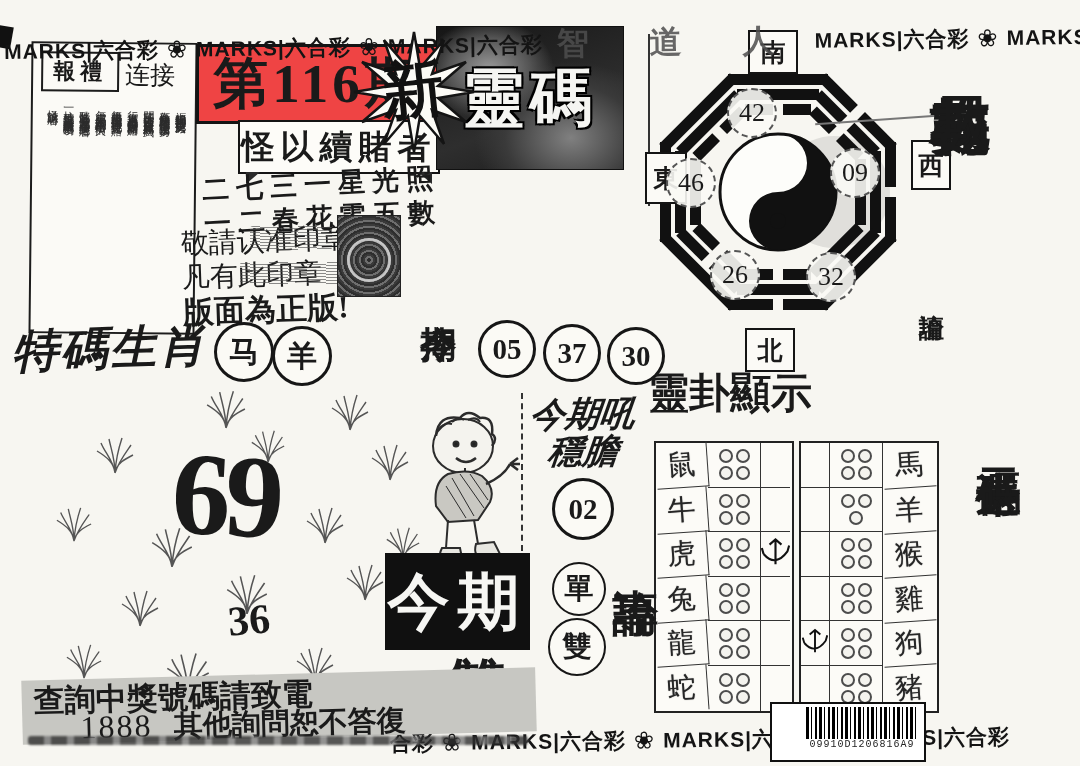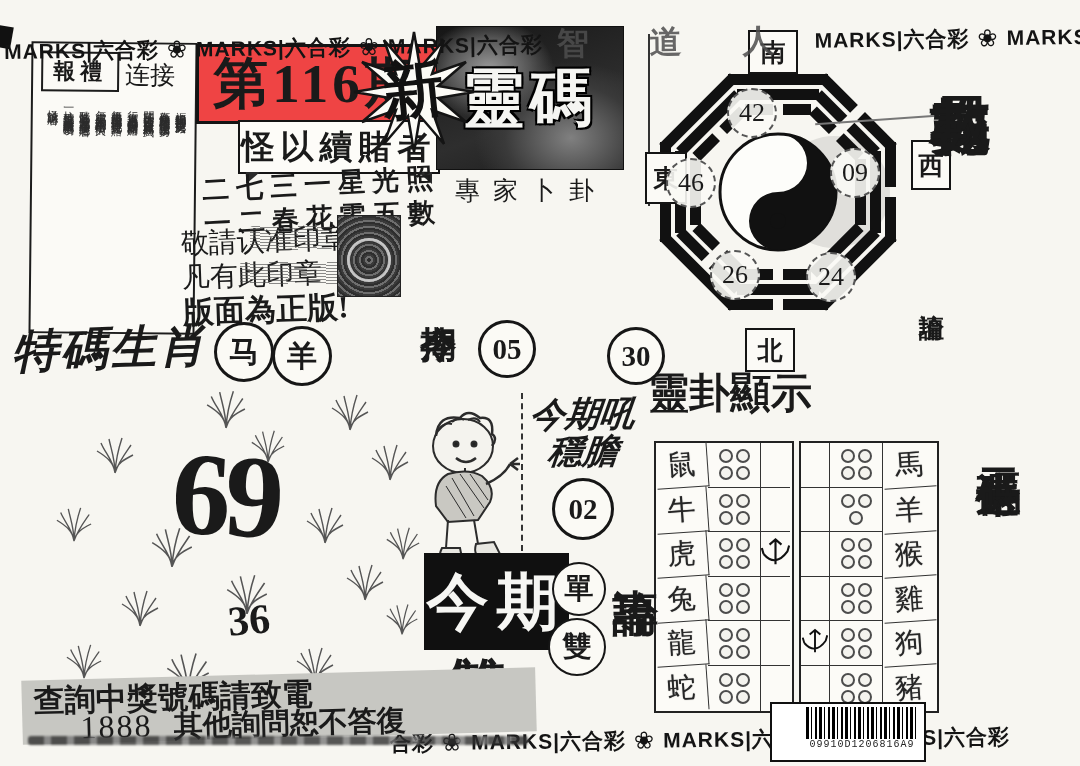--- a/index.html
+++ b/index.html
@@ -129,23 +129,23 @@
 
   <div class="abs" style="left:182px;top:224px;font-size:28px;line-height:1.2;transform:rotate(-2deg);">
     <div>敬請认准印章</div>
     <div>凡有此印章</div>
     <div style="font-size:31px;font-weight:bold;">版面為正版!</div>
   </div>
   <div class="abs scribble" style="left:250px;top:226px;width:82px;height:24px;"></div>
   <div class="abs scribble" style="left:240px;top:262px;width:112px;height:22px;"></div>
   <div class="abs seal" style="left:337px;top:215px;width:62px;height:80px;"></div>
 
-  <div class="abs" style="left:455px;top:174px;font-size:25px;letter-spacing:13px;white-space:nowrap;">專家卜卦</div>
   <div class="abs vtxt" style="left:417px;top:298px;font-size:36px;height:150px;line-height:1.15;font-weight:bold;">今期捧</div>
   <div class="abs ncircle" style="left:478px;top:320px;width:52px;height:52px;font-size:29px;">05</div>
+  <div class="abs ncircle" style="left:543px;top:324px;width:52px;height:52px;font-size:29px;">37</div>
   <div class="abs ncircle" style="left:607px;top:327px;width:52px;height:52px;font-size:29px;">30</div>
 
   <div class="abs" style="left:12px;top:318px;font-size:46px;font-weight:bold;font-style:italic;letter-spacing:3px;transform:rotate(-2deg);white-space:nowrap;">特碼生肖</div>
   <div class="abs ncircle" style="left:214px;top:322px;width:54px;height:54px;font-size:30px;">马</div>
   <div class="abs ncircle" style="left:272px;top:326px;width:54px;height:54px;font-size:30px;">羊</div>
 
   <svg class="abs tuft" style="left:205px;top:388px;" width="42" height="42" viewBox="0 0 40 40">
       <path d="M20 38C18 25 10 18 6 8M20 38C20 24 16 14 14 4M20 38C21 22 24 12 27 3M20 38C24 26 32 16 36 10M20 38C19 28 12 22 2 16M20 38C22 28 30 24 38 20"></path>
     </svg>
   <svg class="abs tuft" style="left:330px;top:392px;" width="40" height="40" viewBox="0 0 40 40">
@@ -262,21 +262,21 @@
     <circle cx="126" cy="201" r="8" fill="#111"></circle>
   </svg>
   <div class="abs dirbox" style="left:748px;top:30px;width:46px;height:40px;">南</div>
   <div class="abs dirbox" style="left:745px;top:328px;width:46px;height:40px;">北</div>
   <div class="abs dirbox" style="left:645px;top:152px;width:38px;height:48px;">東</div>
   <div class="abs dirbox" style="left:911px;top:140px;width:36px;height:46px;">西</div>
   <div class="abs dcircle" style="left:727px;top:88px;width:46px;height:46px;">42</div>
   <div class="abs dcircle" style="left:830px;top:148px;width:46px;height:46px;">09</div>
   <div class="abs dcircle" style="left:666px;top:158px;width:46px;height:46px;">46</div>
   <div class="abs dcircle" style="left:710px;top:250px;width:46px;height:46px;">26</div>
-  <div class="abs dcircle" style="left:806px;top:252px;width:46px;height:46px;">24</div>
+  <div class="abs dcircle" style="left:806px;top:252px;width:46px;height:46px;">32</div>
   <div class="abs" style="left:815px;top:118px;width:150px;height:2px;background:#777;transform:rotate(-4deg);"></div>
 
   <div class="abs brush-v" style="left:928px;top:48px;font-size:60px;height:278px;line-height:1.05;">梅花易數</div>
   <div class="abs brush-v" style="left:915px;top:294px;font-size:25px;height:64px;">論壇</div>
 
   <div class="abs" style="left:648px;top:366px;width:322px;display:flex;justify-content:space-between;font-size:41px;font-weight:800;">靈卦顯示</div>
 
   <div class="abs ztable" style="left:654px;top:441px;width:136px;height:268px;">
     <div class="zrow" style="grid-template-columns:52px 53px 29px;height:44.6px;">
       <div class="animal">鼠</div>
@@ -455,21 +455,21 @@
   </svg>
 
   <div class="abs" style="left:521px;top:393px;height:168px;border-left:2px dashed #333;"></div>
 
   <div class="abs slant" style="left:528px;top:396px;font-size:35px;">
     <div>今期吼</div>
     <div style="margin-left:22px;">穩膽</div>
   </div>
   <div class="abs ncircle" style="left:552px;top:478px;width:56px;height:56px;font-size:29px;">02</div>
 
-  <div class="abs blackbox" style="left:424px;top:553px;width:145px;height:97px;">今期</div>
+  <div class="abs blackbox" style="left:385px;top:553px;width:145px;height:97px;">今期</div>
   <div class="abs ncircle" style="left:552px;top:562px;width:50px;height:50px;font-size:29px;border-width:2.5px;">單</div>
   <div class="abs ncircle" style="left:548px;top:618px;width:54px;height:54px;font-size:29px;border-width:2.5px;">雙</div>
   <div class="abs vtxt" style="left:610px;top:552px;font-size:46px;font-weight:bold;height:140px;line-height:1.1;">專論</div>
   <div class="abs" style="left:450px;top:648px;font-size:56px;font-weight:900;">雙</div>
 
   <div class="abs" style="left:22px;top:674px;width:514px;height:64px;background:#c7c7c2;transform:rotate(-1.5deg);z-index:2;">
     <div class="abs" style="left:12px;top:0px;font-size:31px;font-weight:bold;white-space:nowrap;">查詢中獎號碼請致電</div>
     <div class="abs" style="left:58px;top:30px;font-size:29px;font-weight:bold;white-space:nowrap;">
       <span style="font-weight:normal;font-size:32px;letter-spacing:2px;">1888</span>
       <span style="margin-left:14px;">其他詢問恕不答復</span>

